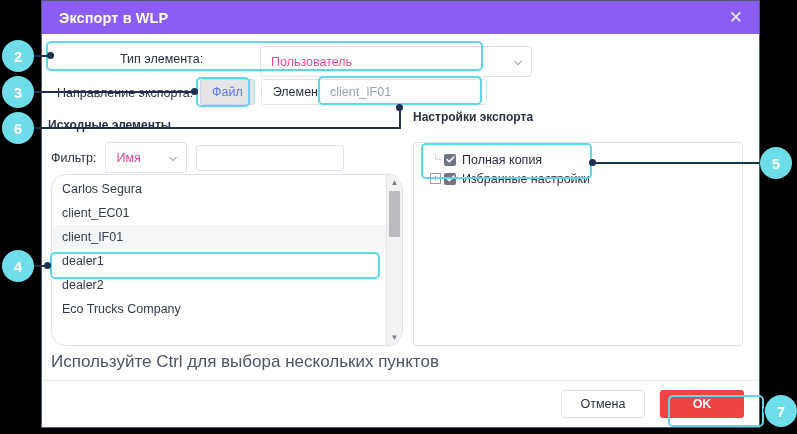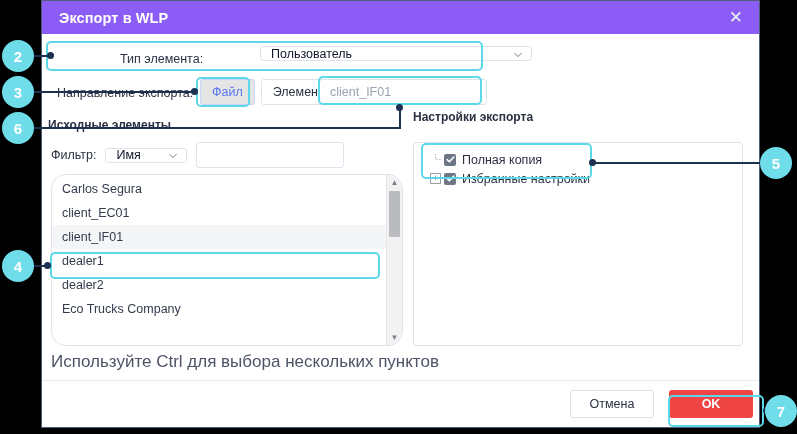--- a/index.html
+++ b/index.html
@@ -80,26 +80,26 @@
   .lbl {
     font-size: 12.5px;
     color: #2b3142;
   }
   .select-box {
     position: relative;
     box-sizing: border-box;
     border: 1px solid #dfe3ec;
     border-radius: 3px;
     background: #ffffff;
-    height: 15px;
+    height: 31px;
     display: flex;
     align-items: center;
     padding: 0 26px 0 10px;
     font-size: 12.5px;
-    color: #0f172a;
+    color: #ec4899;
     cursor: pointer;
   }
   .select-box .chev {
     position: absolute;
     right: 9px;
     top: 50%;
     margin-top: -3px;
     width: 8px;
     height: 8px;
   }
@@ -329,21 +329,21 @@
   #footer {
     position: absolute;
     left: 0;
     right: 0;
     bottom: 0;
     height: 47px;
     border-top: 1px solid #e7e9ee;
     display: flex;
     align-items: center;
     justify-content: flex-end;
-    padding-right: 6px;
+    padding-right: 15px;
     box-sizing: border-box;
     gap: 15px;
     background: #ffffff;
   }
   #cancel-btn {
     box-sizing: border-box;
     min-width: 84px;
     height: 28px;
     border: 1px solid #dfe3ec;
     border-radius: 3px;

